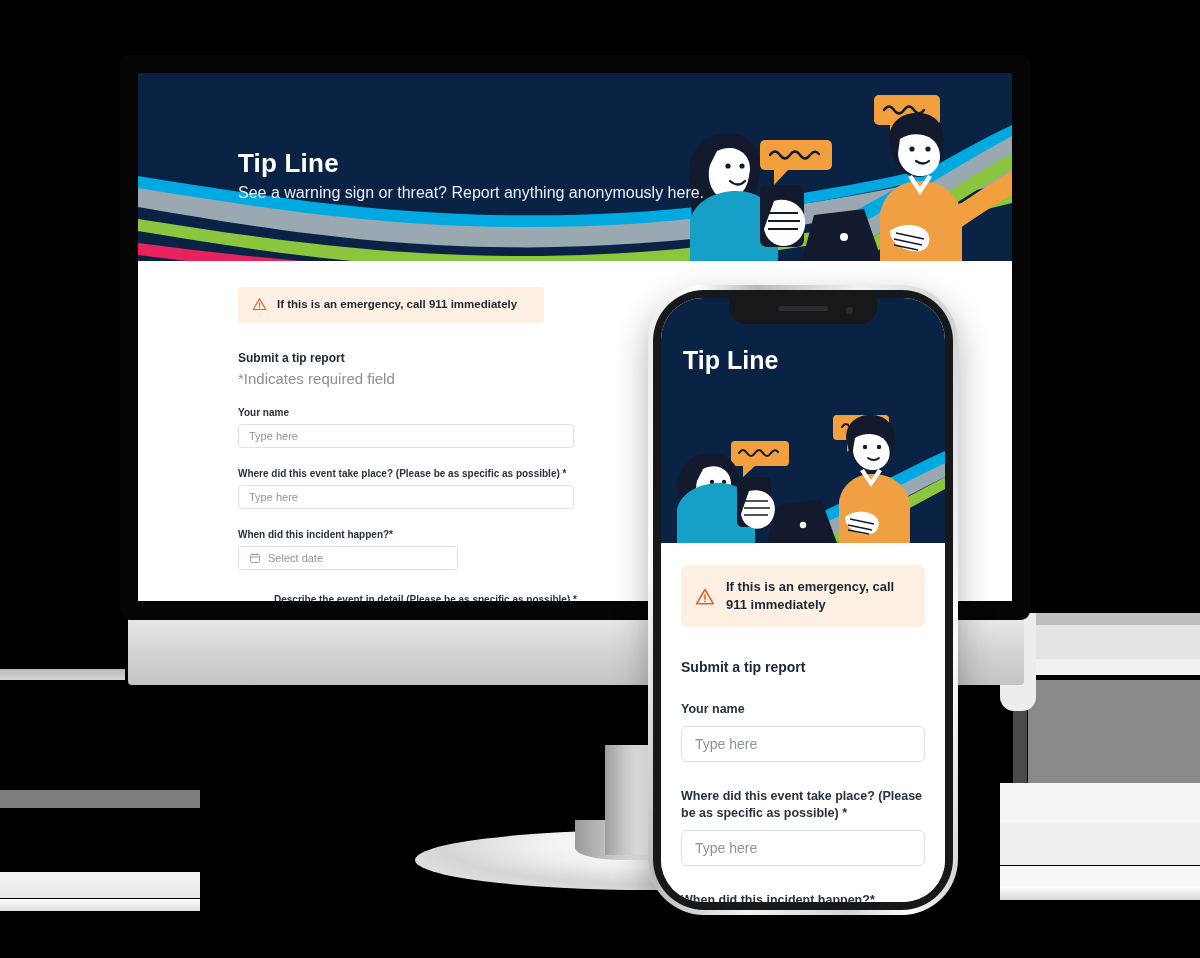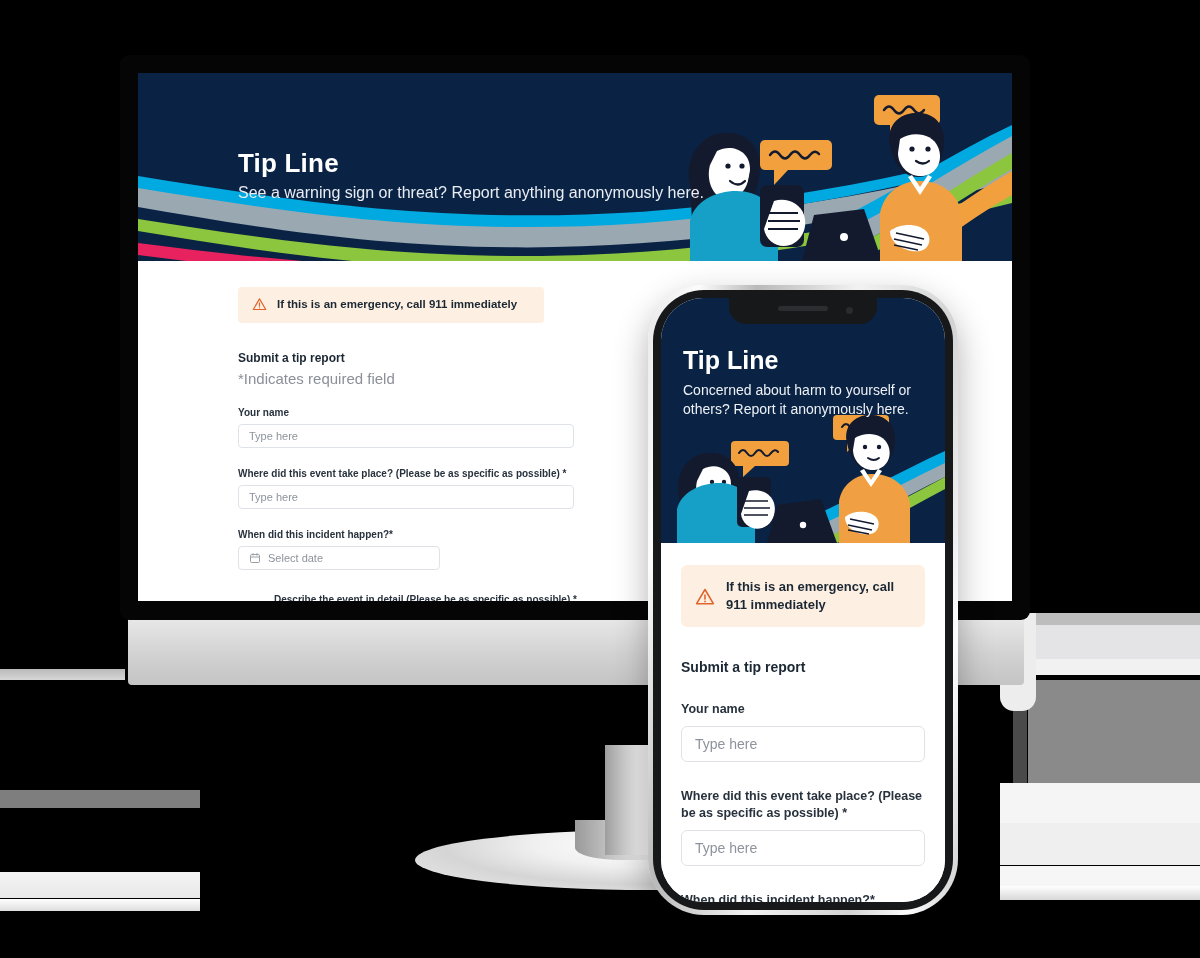--- a/index.html
+++ b/index.html
@@ -95,21 +95,21 @@
   .req-note{font-size:15px;color:#8a8f98;margin:5px 0 8px 0;}
 
   .fld{margin-top:20px;}
   .fld-label{font-size:10px;font-weight:bold;color:#28323d;display:block;margin-bottom:6px;}
   .fld-input{
     width:336px;height:24px;box-sizing:border-box;
     border:1px solid #dfe2e6;border-radius:4px;background:#fff;
     font-size:11px;color:#8d939c;padding:0 10px;
     display:flex;align-items:center;font-family:"Liberation Sans",sans-serif;
   }
-  .fld-input.date{width:202px;gap:7px;}
+  .fld-input.date{width:220px;gap:7px;}
   .fld-last{margin-top:24px;padding-left:36px;}
 
   
   #phone{position:absolute;left:648px;top:285px;width:310px;height:630px;}
   #phone-outer{
     position:absolute;inset:0;border-radius:56px;
     background:linear-gradient(100deg,#e8e8e8 0%,#fcfcfc 12%,#b9b9b9 26%,#f2f2f2 50%,#d3d3d3 74%,#fdfdfd 88%,#cfcfcf 100%);
     box-shadow:0 14px 34px rgba(0,0,0,.30);
   }
   #phone-mid{
@@ -344,21 +344,20 @@
           <circle cx="218" cy="34" r="2.2" fill="#141a2e"></circle>
           <path d="M207,45 q6,4 11,0" stroke="#141a2e" stroke-width="1.9" fill="none" stroke-linecap="round"></path>
           <path d="M178,130 L178,88 C181,71 195,61 212,61 C231,61 247,73 249,92 L249,130 Z" fill="#f0a042"></path>
           <path d="M199,58 L210,74 L221,58 L217,56 L210,67 L203,56 Z" fill="#ffffff"></path>
           <path d="M184,104 C192,97 208,97 215,104 C220,109 218,120 209,121 C199,123 184,116 184,104 Z" fill="#ffffff"></path>
           <path d="M189,106 L213,111 M187,112 L211,117 M187,117 L208,121" stroke="#141a2e" stroke-width="1.4"></path>
         </svg>
 
         <div class="p-hero-text">
           <h1 class="p-hero-title">Tip Line</h1>
-          <p class="p-hero-sub">Concerned about harm to yourself or others? Report it anonymously here.</p>
         </div>
       </div>
 
       <div class="p-body">
 
         <div class="p-alert">
           <svg width="20" height="20" viewBox="0 0 24 24" style="flex:none;margin-top:9px">
             <path d="M12 3 L22 20 L2 20 Z" fill="none" stroke="#e2622b" stroke-width="1.9" stroke-linejoin="round"></path>
             <line x1="12" y1="9.5" x2="12" y2="14.5" stroke="#e2622b" stroke-width="1.9" stroke-linecap="round"></line>
             <circle cx="12" cy="17.3" r="1.05" fill="#e2622b"></circle>

